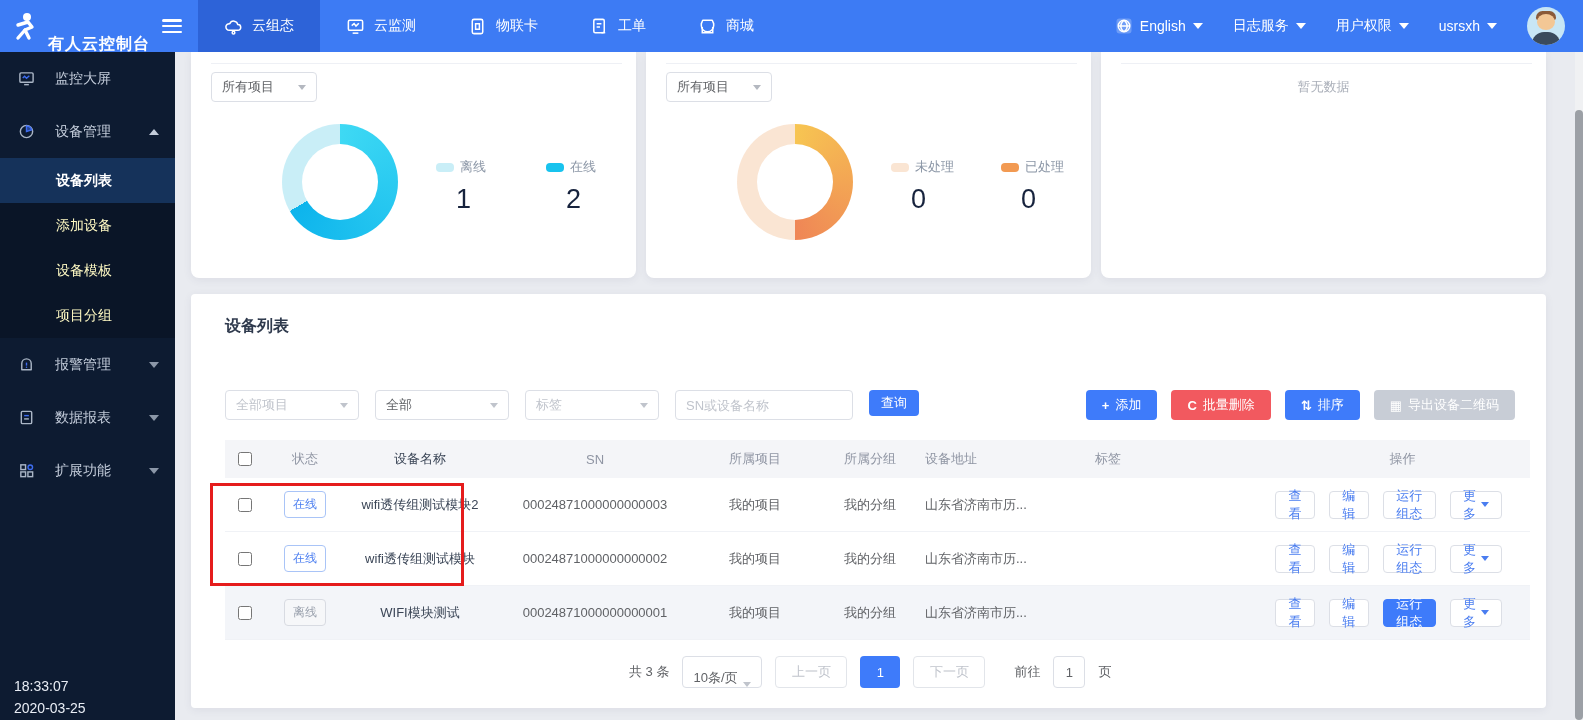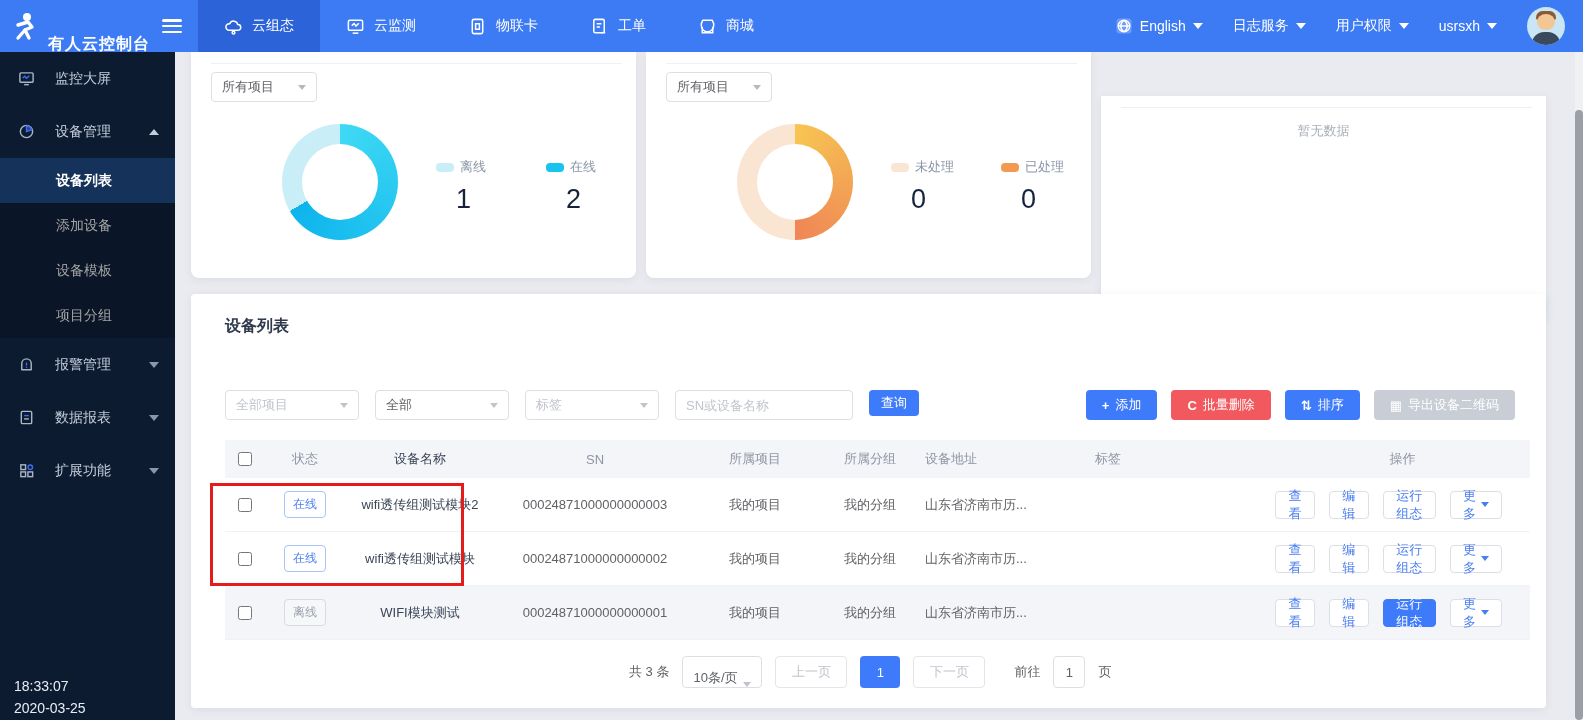--- a/index.html
+++ b/index.html
@@ -26,28 +26,28 @@
   .avatar .body { position:absolute; left:5px; top:25px; width:28px; height:16px; border-radius:12px 12px 0 0; background:#3a4a5c; }
 
   
   .sidebar { position:absolute; left:0; top:52px; width:175px; height:668px; background:#0d1b31; z-index:20; }
   .side-item { height:53px; display:flex; align-items:center; padding:0 16px 0 18px; color:#c3ccda; font-size:14px; cursor:pointer; }
   .side-item svg { width:17px; height:17px; margin-right:20px; flex:none; }
   .side-item .lbl { flex:1; }
   .side-caret { width:0; height:0; border-left:5px solid transparent; border-right:5px solid transparent; border-top:6px solid #8b97a8; }
   .side-caret.up { border-top:none; border-bottom:6px solid #c3ccda; }
   .submenu { background:#0a1527; }
-  .sub-item { height:45px; display:flex; align-items:center; padding-left:56px; color:#a3a3a3; font-size:14px; cursor:pointer; }
+  .sub-item { height:45px; display:flex; align-items:center; padding-left:56px; color:#fef9c3; font-size:14px; cursor:pointer; }
   .sub-item.active { background:#15325a; color:#fff; font-weight:bold; }
   .clock { position:absolute; left:14px; top:623px; color:#e8edf5; font-size:14px; line-height:22px; }
 
   
   .card { position:absolute; top:52px; height:226px; width:445px; background:#fff; border-radius:0 0 8px 8px; box-shadow:0 2px 8px rgba(60,70,100,.08); }
   .card::before { content:""; position:absolute; top:11px; left:20px; right:14px; border-top:1px solid #eef0f5; }
-  .card1 { left:191px; } .card2 { left:646px; } .card3 { left:1101px;margin-top:44px; }
+  .card1 { left:191px; } .card2 { left:646px; } .card3 { left:1101px; }
   .mini-select { position:absolute; left:20px; top:20px; width:106px; height:30px; border:1px solid #dcdfe6; border-radius:4px; background:#fff; display:flex; align-items:center; padding:0 10px; font-size:13px; color:#606266; cursor:pointer; }
   .mini-select .sc { margin-left:auto; border-left:4.5px solid transparent; border-right:4.5px solid transparent; border-top:5.5px solid #b4b8c0; width:0; height:0; }
   .donut { position:absolute; left:91px; top:72px; width:116px; height:116px; border-radius:50%; }
   .donut.dev { background:conic-gradient(from 0deg, #3ed9f4 0deg, #0db4ec 240deg, #c9eef7 240deg 360deg); }
   .donut.alarm { background:conic-gradient(from 0deg, #f7c552 0deg, #ef8656 180deg, #fae5d3 180deg 360deg); }
   .donut::after { content:""; position:absolute; inset:20px; border-radius:50%; background:#fff; }
   .legends { position:absolute; left:245px; top:106px; display:flex; gap:40px; }
   .legend-item { min-width:70px; }
   .legend-top { display:flex; align-items:center; gap:6px; font-size:13px; color:#8b96a6; }
   .pill { width:18px; height:9px; border-radius:4px; flex:none; }

